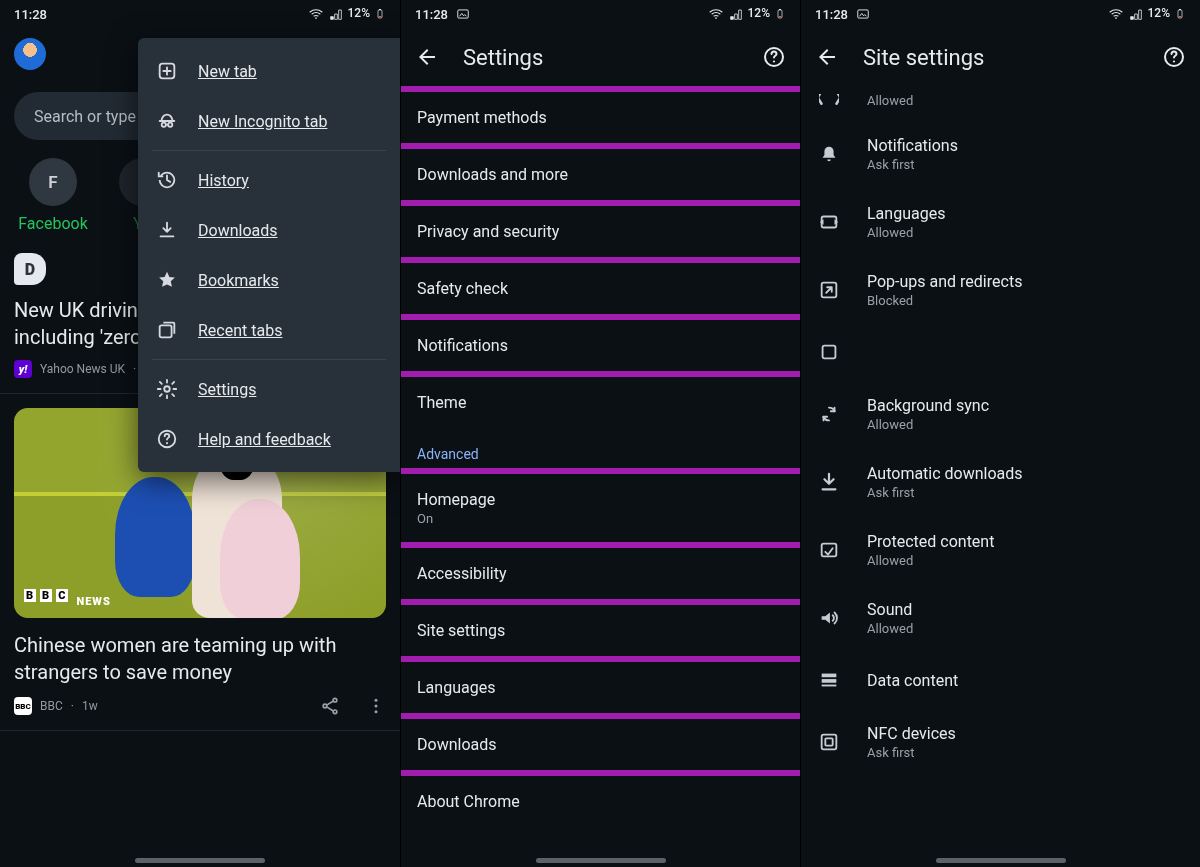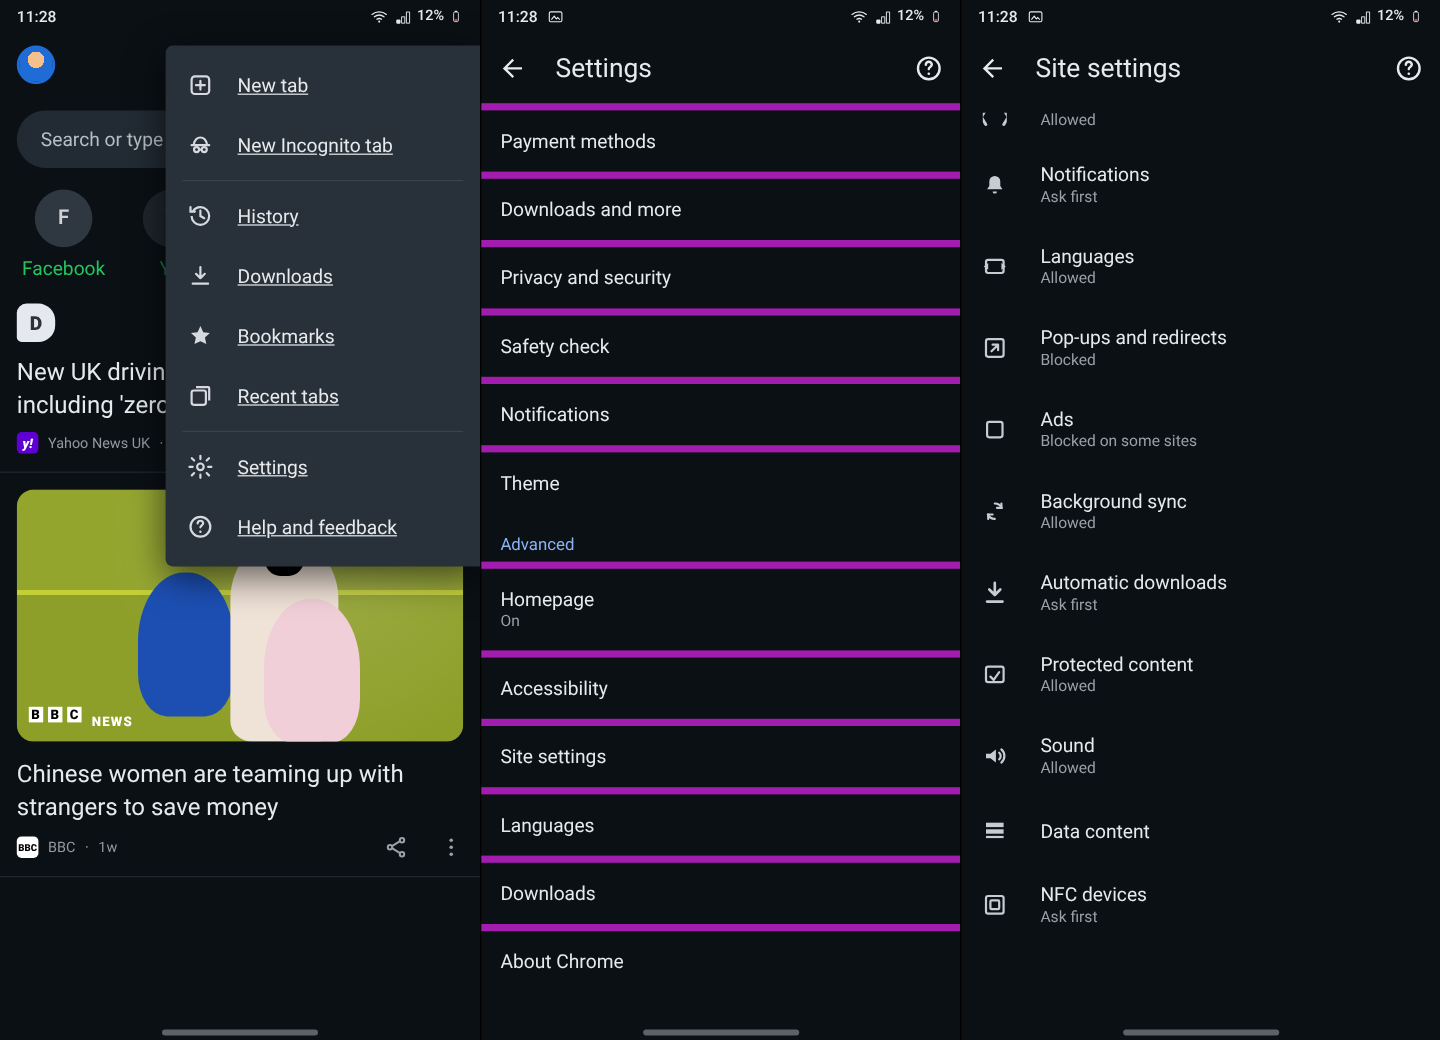--- a/index.html
+++ b/index.html
@@ -578,24 +578,20 @@
           <span class="lbl">Pop-ups and redirects</span>
           <span class="sub">Blocked</span>
         </div>
     </div>
     <div class="srow first">
       <span class="sicon">
           <svg width="22" height="22" viewBox="0 0 24 24">
             <use href="#ic-square"></use>
           </svg>
         </span>
-      <div class="txt">
-          <span class="lbl">Ads</span>
-          <span class="sub">Blocked on some sites</span>
-        </div>
     </div>
     <div class="srow first">
       <span class="sicon">
           <svg width="22" height="22" viewBox="0 0 24 24">
             <use href="#ic-sync"></use>
           </svg>
         </span>
       <div class="txt">
           <span class="lbl">Background sync</span>
           <span class="sub">Allowed</span>

